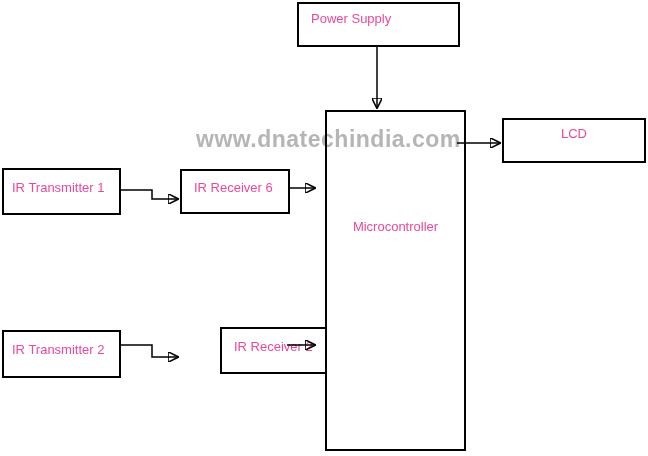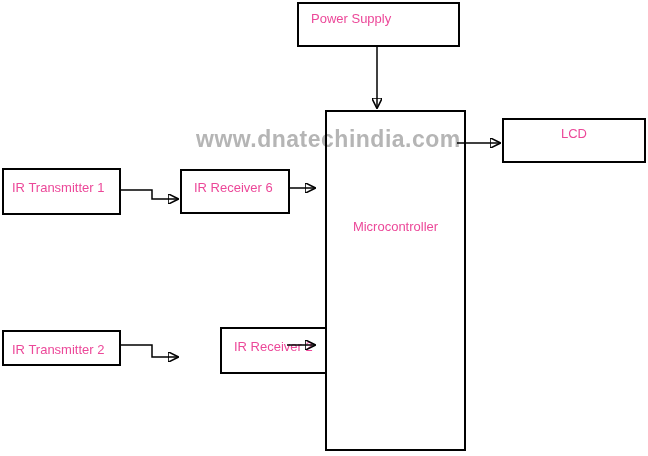--- a/index.html
+++ b/index.html
@@ -26,21 +26,21 @@
     z-index: 3;
   }
   .box .lbl {
     display: block;
   }
   #power-supply   { left: 297px; top: 2px;   width: 163px; height: 45px; padding: 7px 0 0 12px; }
   #lcd            { left: 502px; top: 118px; width: 144px; height: 45px; padding: 6px 0 0 0; text-align: center; }
   #micro          { left: 317px; top: 110px; width: 141px; height: 341px; margin-left: 8px; }
   #ir-tx-1        { left: 2px;   top: 168px; width: 119px; height: 47px; padding: 10px 0 16px 8px; }
   #ir-rx-1        { left: 180px; top: 169px; width: 110px; height: 45px; padding: 9px 0 0 12px; }
-  #ir-tx-2        { left: 2px;   top: 330px; width: 119px; height: 36px; padding: 10px 0 16px 8px; }
+  #ir-tx-2        { left: 2px;   top: 330px; width: 119px; height: 48px; padding: 10px 0 16px 8px; }
   #ir-rx-2        { left: 180px; top: 327px; width: 107px; height: 47px; padding: 10px 0 0 12px; margin-left: 40px; }
   #micro .micro-name,
   #micro .micro-model {
     position: absolute;
     left: 0;
     width: 100%;
     text-align: center;
   }
   #micro .micro-name  { top: 107px; }
   #micro .micro-model { top: 140px; }

